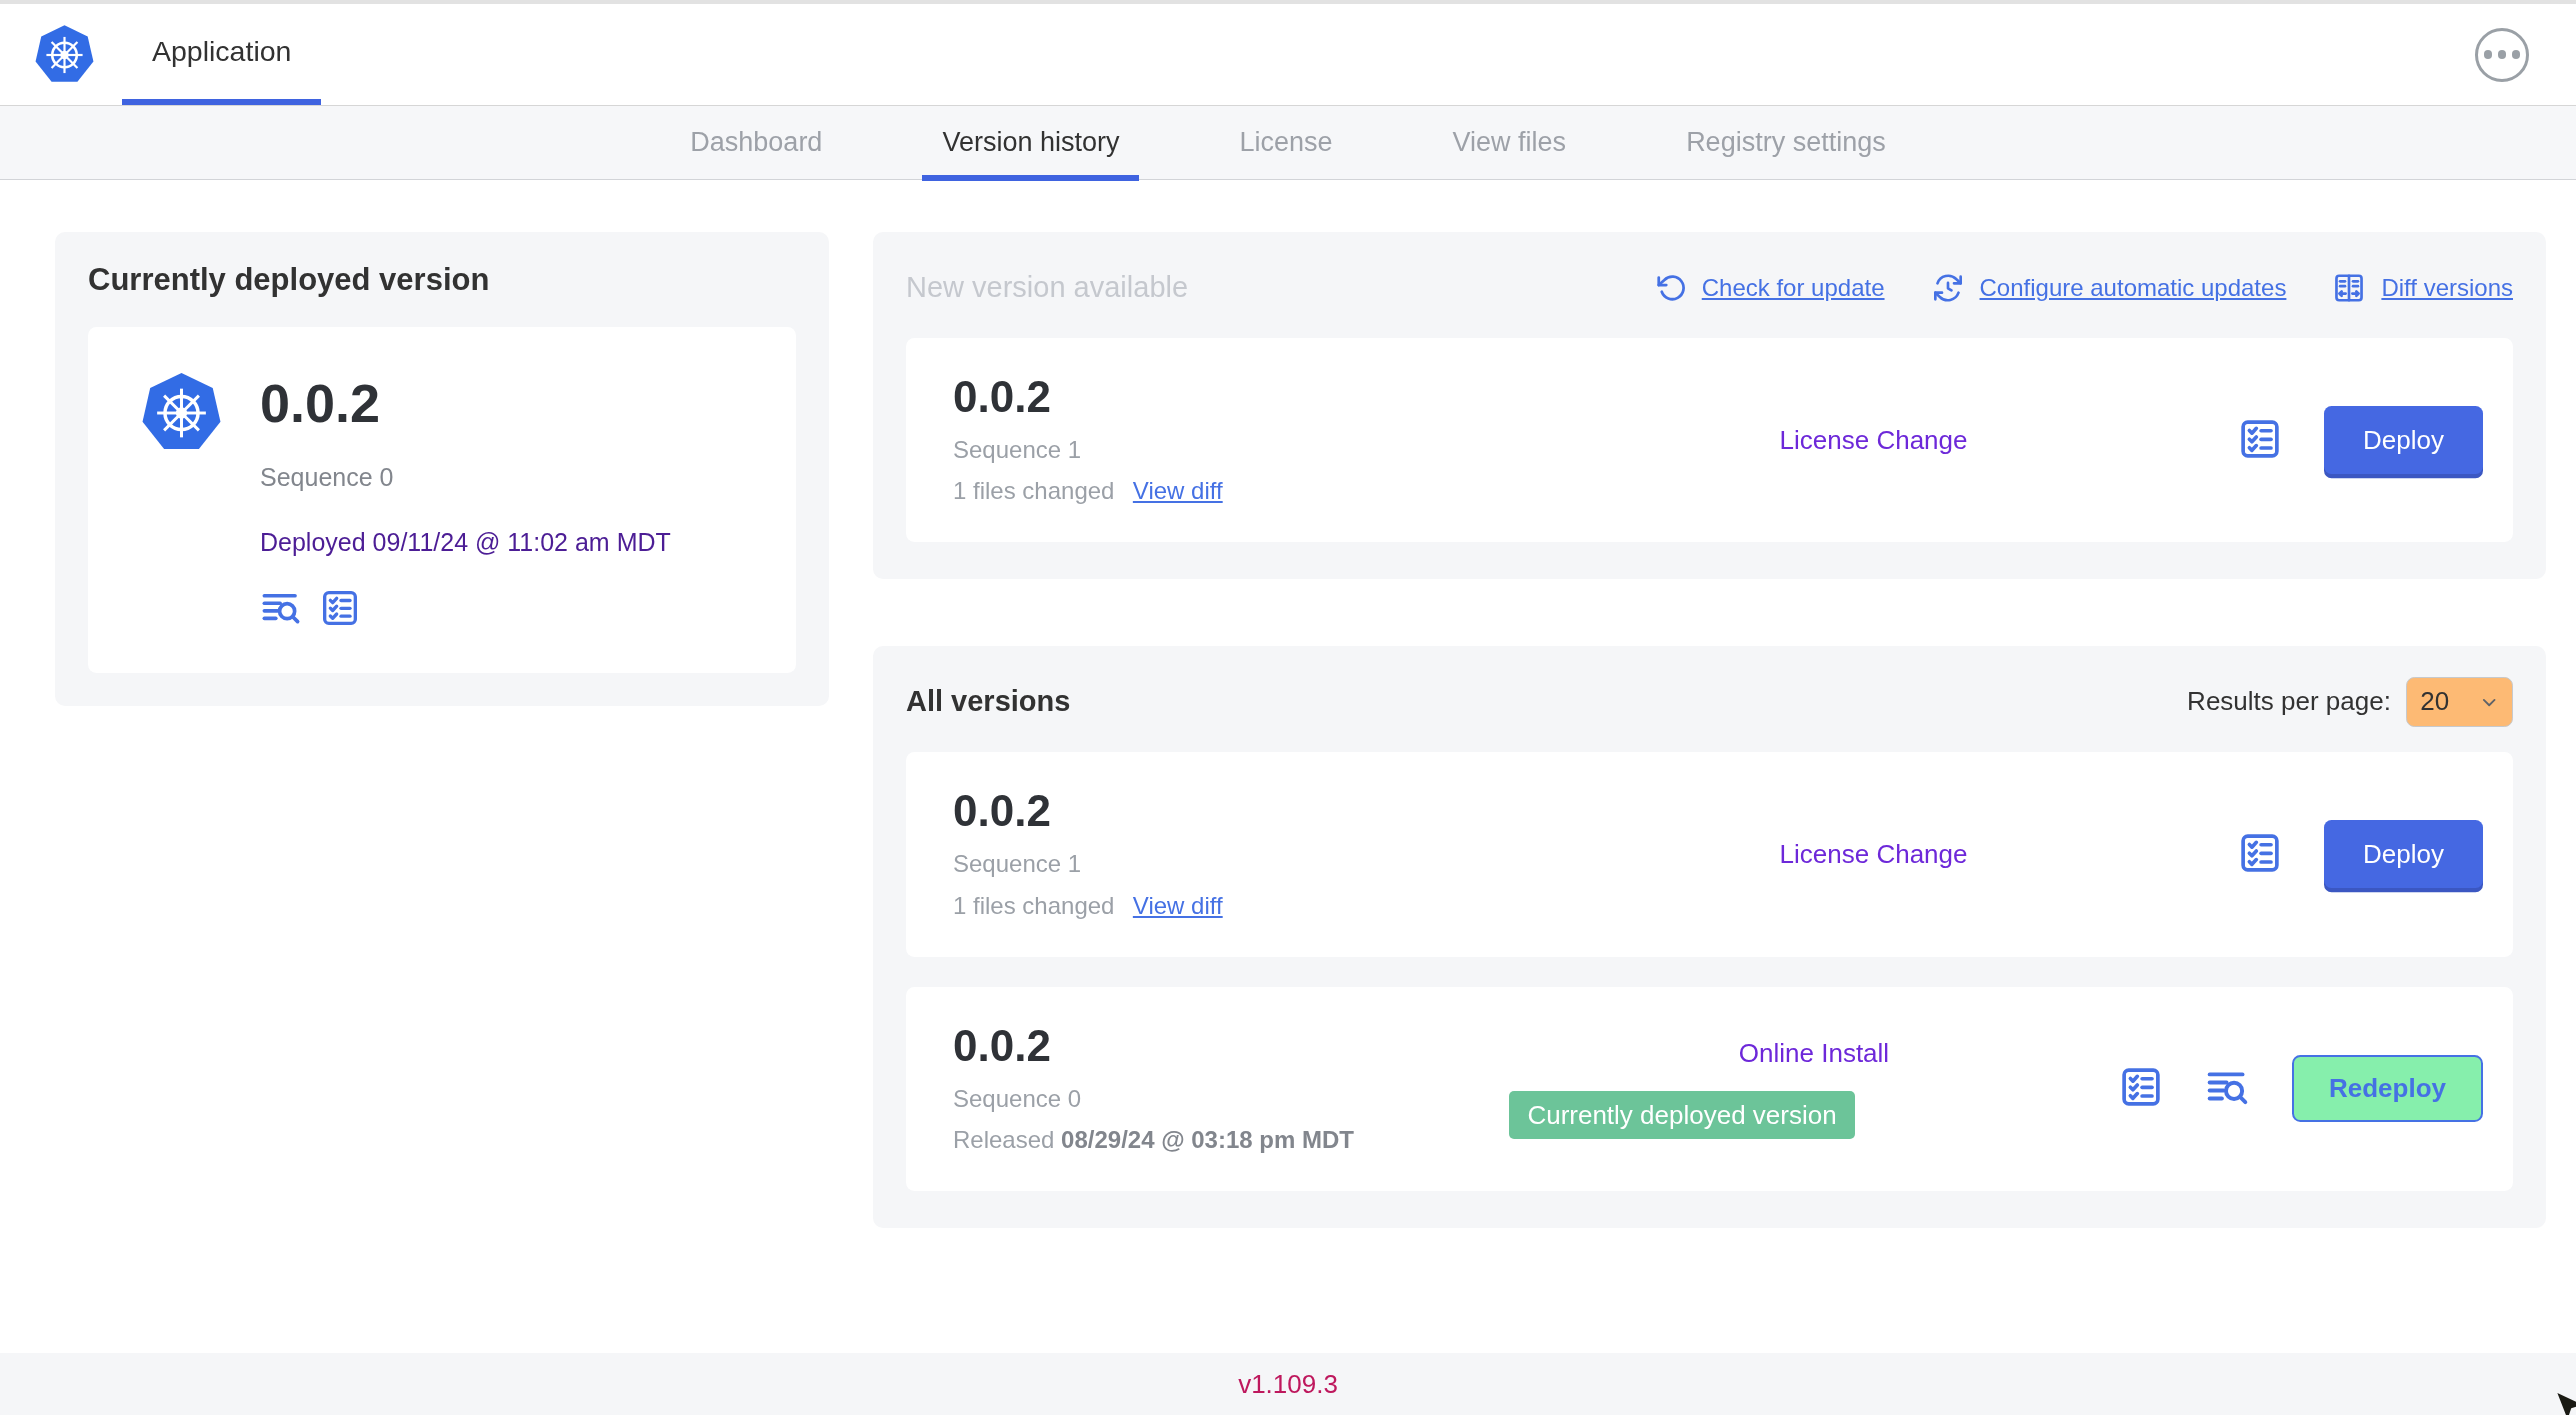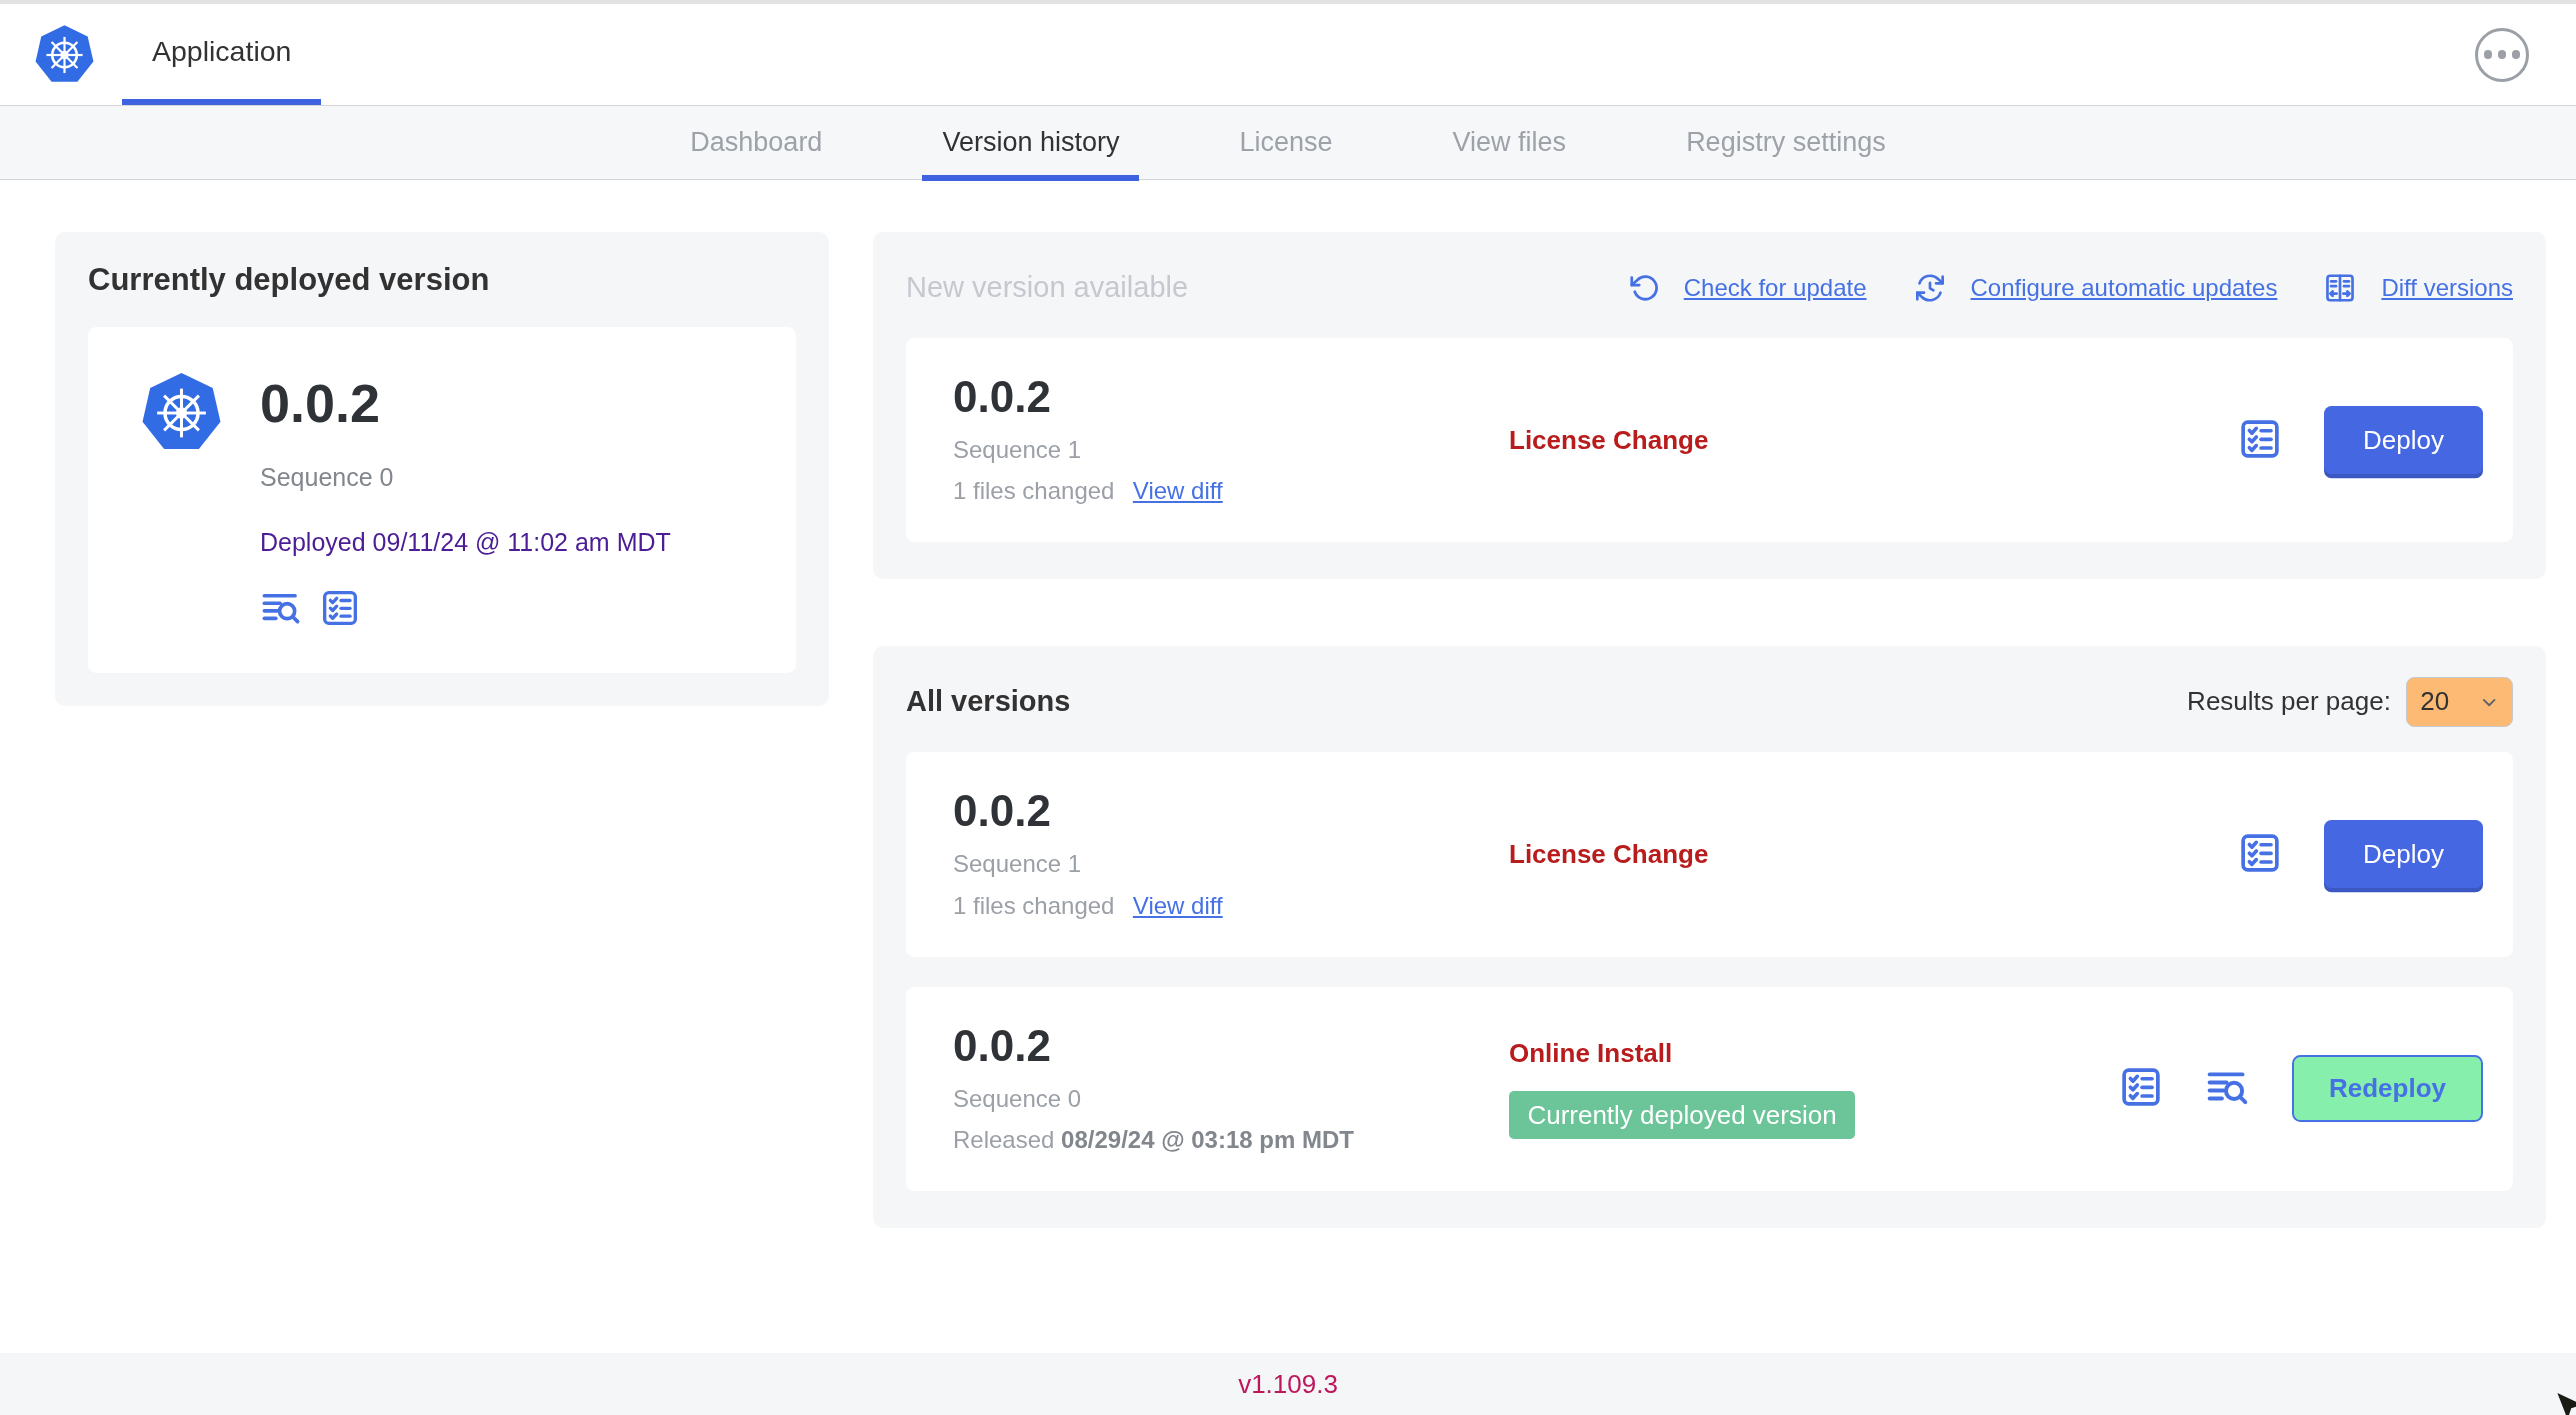--- a/index.html
+++ b/index.html
@@ -60,34 +60,34 @@
   .icon-row { display:flex; align-items:center; gap:18.4px; margin-top:30px; color:#4571e4; }
   .icon-row svg, .act-icon svg { display:block; }
   .icon-btn { cursor:pointer; color:#4571e4; }
   
   .right-col { flex:1 1 auto; display:flex; flex-direction:column; }
   .panel { padding:28.5px 33px 37px; }
   .panel-head { display:flex; align-items:center; justify-content:space-between; margin-bottom:23.4px; min-height:54px; }
   .panel-title-muted { font-size:29px; font-weight:500; color:#c5c8ce; }
   .panel-title-dark  { font-size:29px; font-weight:700; color:#323232; }
   .actions { display:flex; align-items:center; gap:47px; }
-  .action-link { display:flex; align-items:center; gap:25px; color:#4571e4; font-size:24px; cursor:pointer; }
+  .action-link { display:flex; align-items:center; gap:16px; color:#4571e4; font-size:24px; cursor:pointer; }
   .action-link span { text-decoration:underline; }
   .version-row {
     background:#fff; border-radius:8.4px; padding:37px 30px 37px 47px;
     display:flex; align-items:center;
   }
   .version-row + .version-row { margin-top:30px; }
   .vr-left { width:519px; flex:0 0 519px; }
   .vr-version { font-size:44px; font-weight:800; color:#2f3237; line-height:1; }
   .vr-seq { font-size:24px; color:#9ba0a7; margin-top:17px; }
   .vr-files { font-size:24px; color:#9ba0a7; margin-top:13.4px; display:flex; gap:18.4px; align-items:center; }
   .link { color:#4571e4; text-decoration:underline; cursor:pointer; }
   .vr-mid { flex:1 1 auto; padding-left:37px; align-self:stretch; display:flex; flex-direction:column; justify-content:center; }
-  .vr-source { font-size:26px; font-weight:700; color:#b91c1c; }
+  .vr-source { font-size:26px; font-weight:400; color:#6d28d9;text-align:center; }
   .badge-green {
     display:inline-block; margin-top:22px; align-self:flex-start;
     background:#6cc499; color:#fff; font-size:26px;
     padding:8.4px 18.4px; border-radius:5px;
   }
   .vr-right { display:flex; align-items:center; gap:42px; }
   .btn-primary {
     background:#4568e2; color:#fff; font-size:26px; font-weight:400;
     border:none; border-radius:7.5px; padding:18.4px 39px;
     box-shadow:0 4.2px 0 #3b57c2; cursor:pointer;

